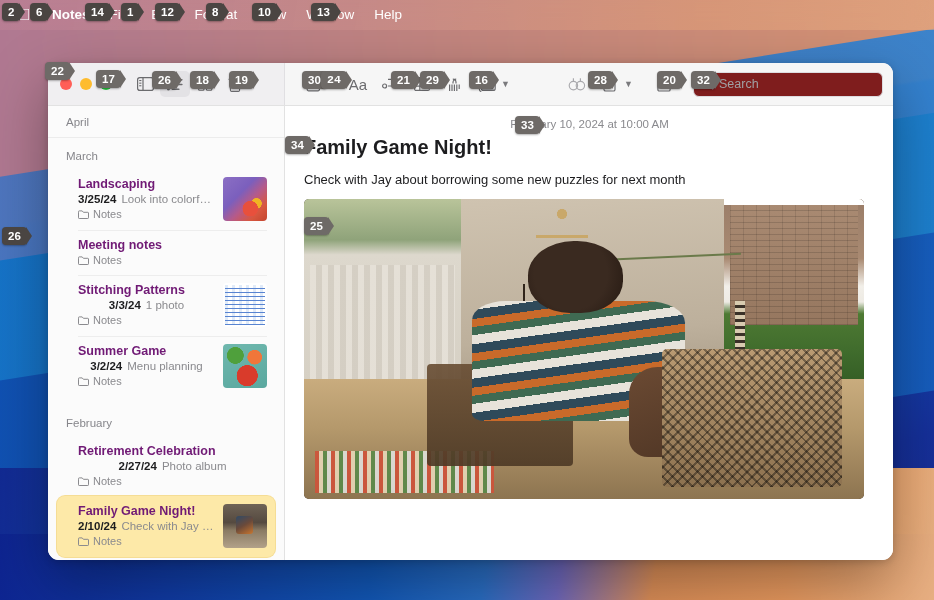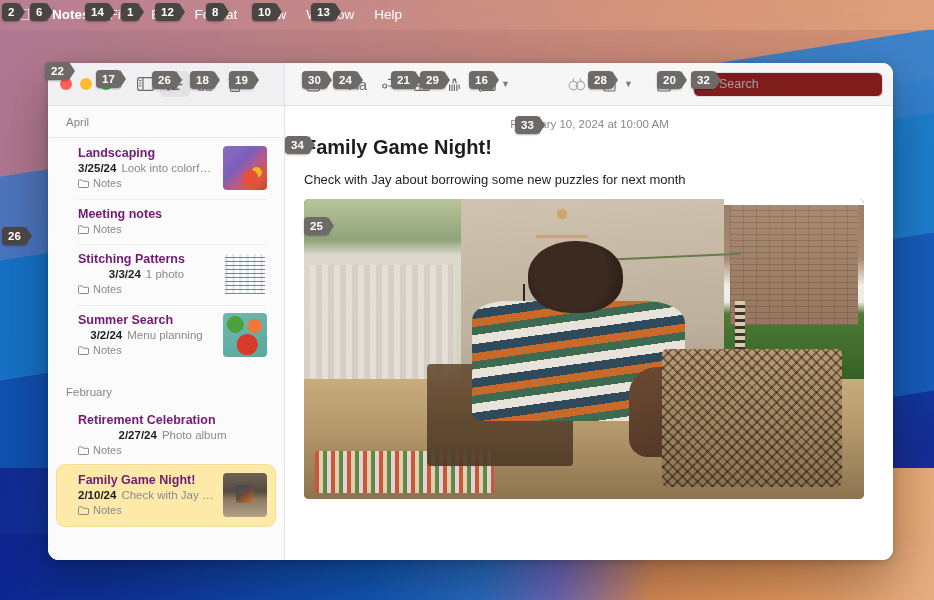--- a/index.html
+++ b/index.html
@@ -555,20 +555,21 @@
         </svg>
         <span title="Search">Search</span>
       </div>
     </div>
   </div>
 
   <div id="sidebar">
 
     <div class="month-hdr sticky">April</div>
 
+    <div class="month-hdr" style="padding-top:12px;">March</div>
 
     <div class="note-row">
       <div class="note-main">
         <div class="note-title">Landscaping</div>
         <div class="note-sub">
           <span class="note-date">3/25/24</span><span>Look into colorfu…</span>
         </div>
         <div class="note-folder">
           <svg width="11" height="9" viewBox="0 0 11 9" fill="none" stroke="#8a8a8e" stroke-width="1">
             <path d="M.5 2.2V7.8a.7.7 0 0 0 .7.7h8.6a.7.7 0 0 0 .7-.7V3a.7.7 0 0 0-.7-.7H5.4L4.2.9H1.2a.7.7 0 0 0-.7.7z"></path>
@@ -602,21 +603,21 @@
             <path d="M.5 2.2V7.8a.7.7 0 0 0 .7.7h8.6a.7.7 0 0 0 .7-.7V3a.7.7 0 0 0-.7-.7H5.4L4.2.9H1.2a.7.7 0 0 0-.7.7z"></path>
           </svg>
           <span>Notes</span>
         </div>
       </div>
       <div class="thumb th-stitch"></div>
     </div>
 
     <div class="note-row">
       <div class="note-main">
-        <div class="note-title">Summer Search</div>
+        <div class="note-title">Summer Game</div>
         <div class="note-sub">
           <span class="note-date">3/2/24</span><span>Menu planning</span>
         </div>
         <div class="note-folder">
           <svg width="11" height="9" viewBox="0 0 11 9" fill="none" stroke="#8a8a8e" stroke-width="1">
             <path d="M.5 2.2V7.8a.7.7 0 0 0 .7.7h8.6a.7.7 0 0 0 .7-.7V3a.7.7 0 0 0-.7-.7H5.4L4.2.9H1.2a.7.7 0 0 0-.7.7z"></path>
           </svg>
           <span>Notes</span>
         </div>
       </div>
@@ -692,21 +693,21 @@
     <div class="badge dark" style="left: 155px; top: 3px;">12</div>
     <div class="badge dark" style="left: 206px; top: 3px;">8</div>
     <div class="badge dark" style="left: 252px; top: 3px;">10</div>
     <div class="badge dark" style="left: 311px; top: 3px;">13</div>
     <div class="badge light" style="left: 38px; top: 62px; margin-left: 7px;">22</div>
     <div class="badge light" style="left: 96px; top: 70px;">17</div>
     <div class="badge light" style="left: 152px; top: 71px;">26</div>
     <div class="badge light" style="left: 190px; top: 71px;">18</div>
     <div class="badge light" style="left: 229px; top: 71px;">19</div>
     <div class="badge light" style="left: 280px; top: 71px; margin-left: 22px;">30</div>
-    <div class="badge light" style="left: 333px; top: 71px;">24</div>
+    <div class="badge light" style="left: 321px; top: 71px; font-family: Liberation Mono, monospace;">24</div>
     <div class="badge light" style="left: 391px; top: 71px;">21</div>
     <div class="badge light" style="left: 420px; top: 71px;">29</div>
     <div class="badge light" style="left: 469px; top: 71px;">16</div>
     <div class="badge light" style="left: 588px; top: 71px;">28</div>
     <div class="badge light" style="left: 657px; top: 71px;">20</div>
     <div class="badge light" style="left: 691px; top: 71px;">32</div>
     <div class="badge light" style="left: 515px; top: 116px;">33</div>
     <div class="badge light" style="left: 285px; top: 136px;">34</div>
     <div class="badge light" style="left: 304px; top: 217px;">25</div>
     <div class="badge dark" style="left: 2px; top: 227px;">26</div>

